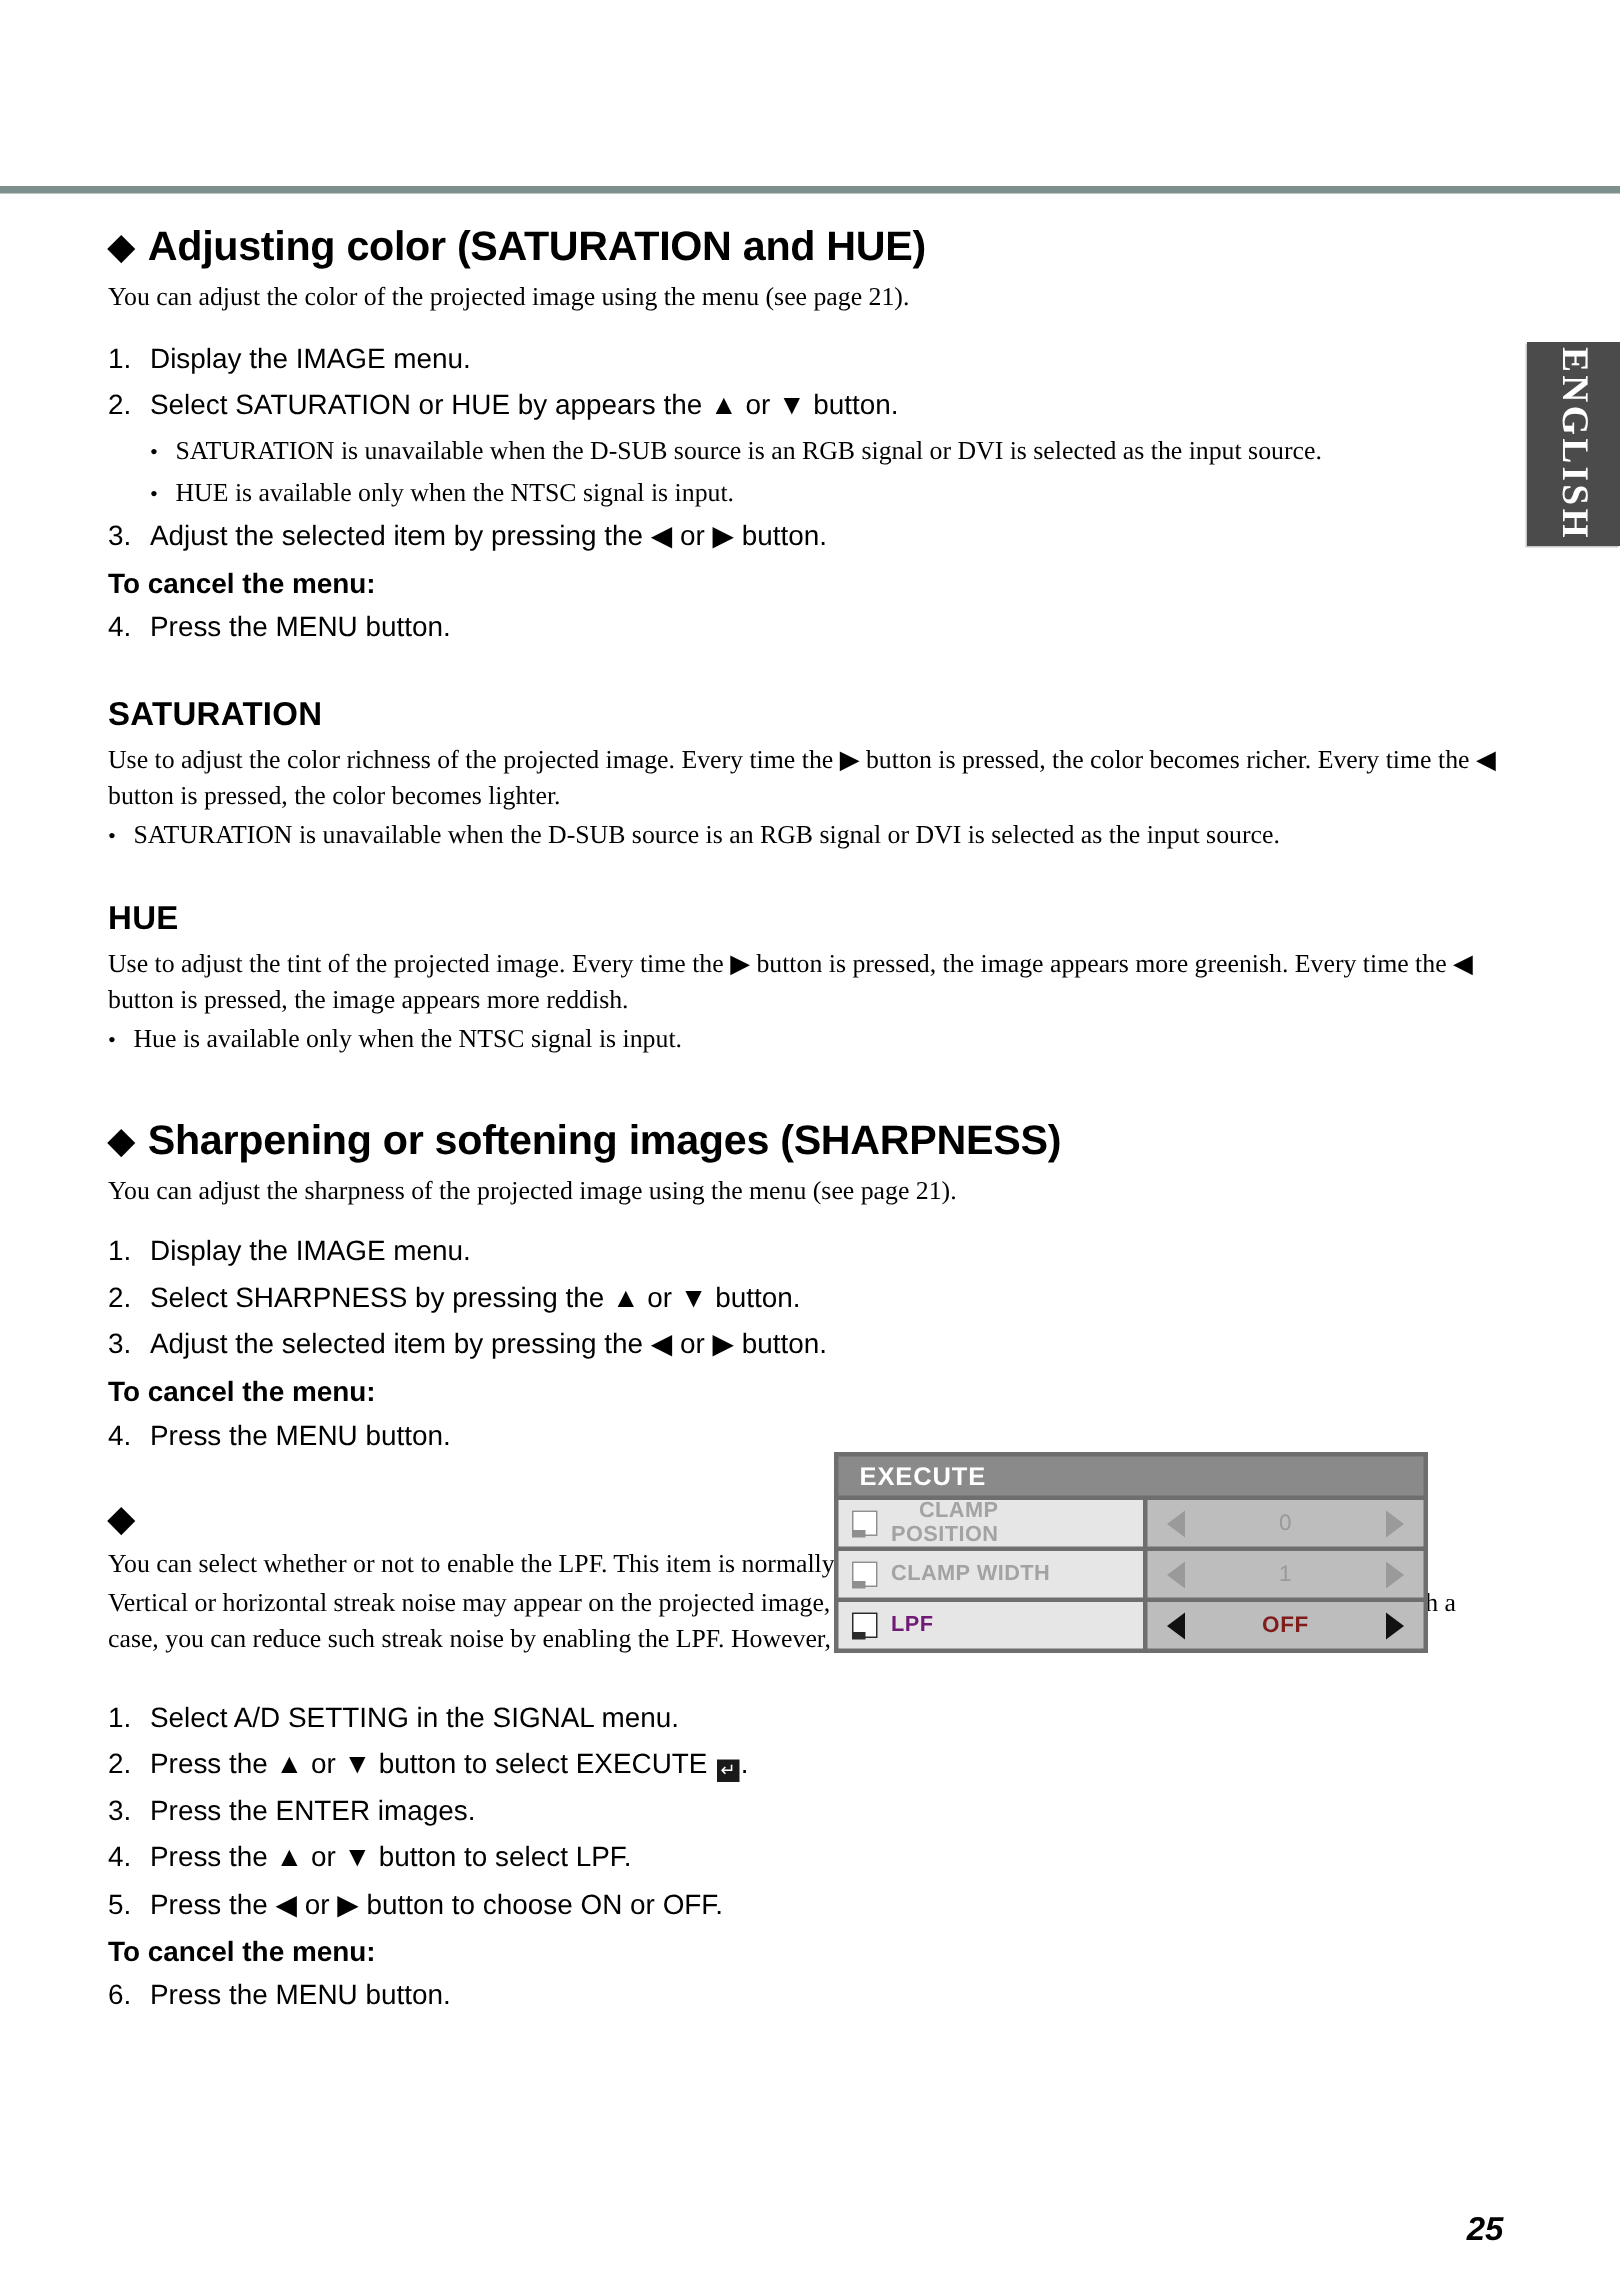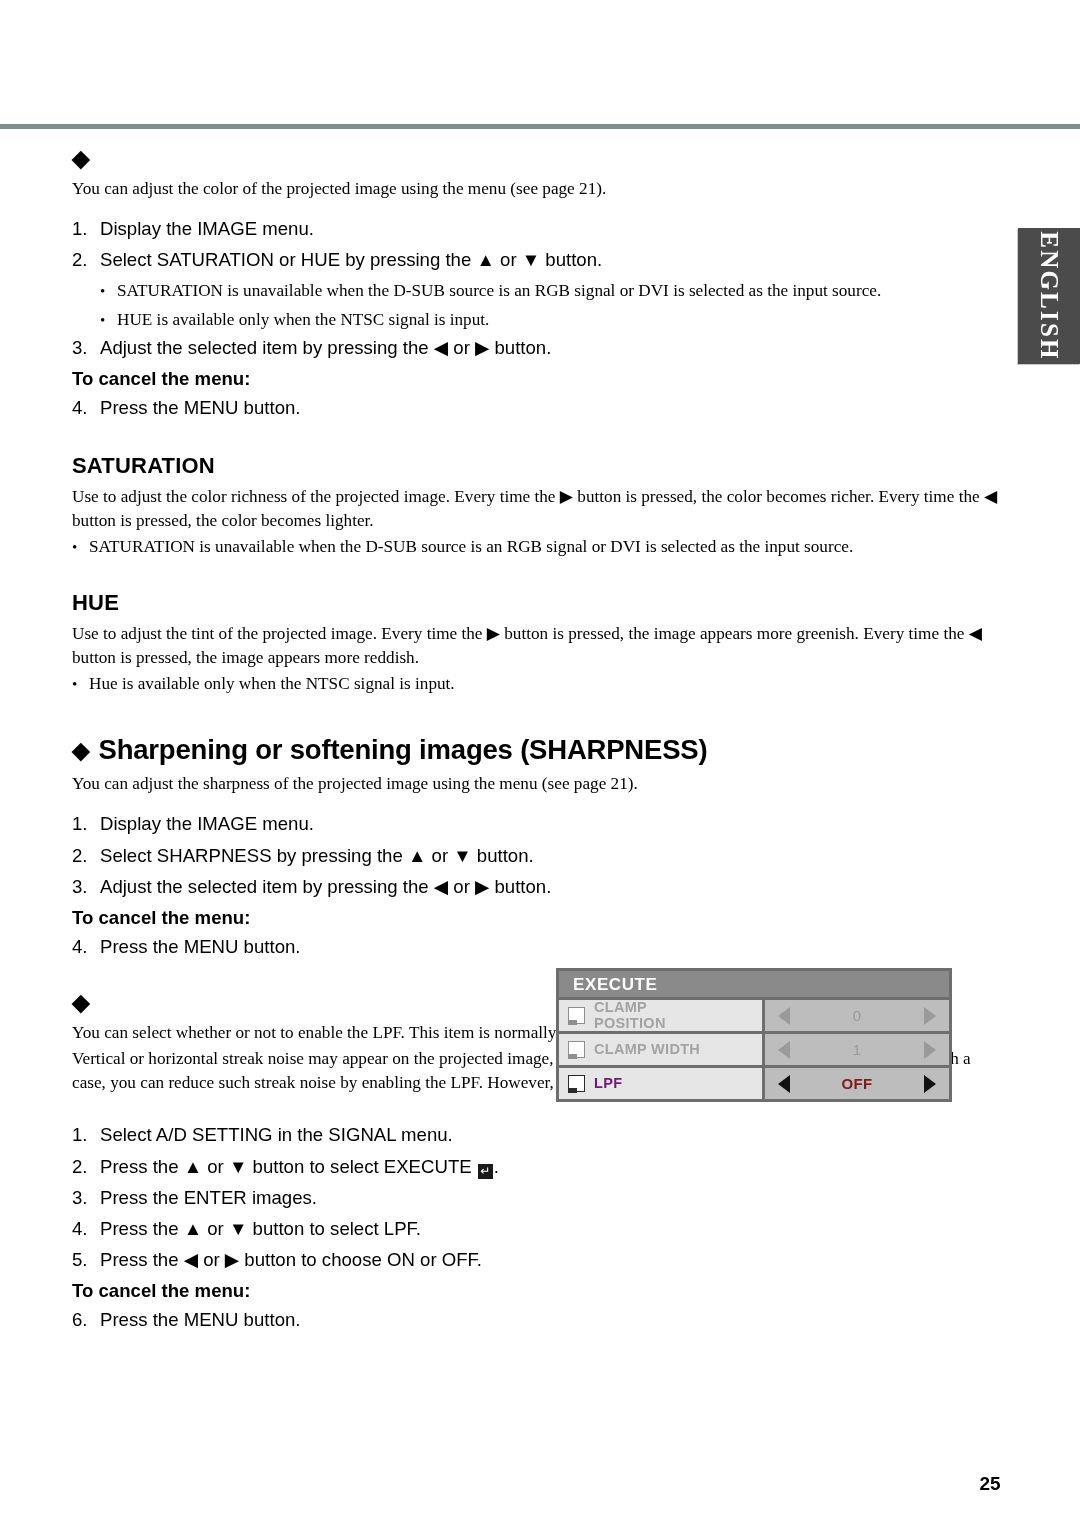--- a/index.html
+++ b/index.html
@@ -174,20 +174,21 @@
     letter-spacing: 0.6px;
     padding: 6px 12px 6px 14px;
     height: 26px;
     box-sizing: border-box;
     line-height: 15px;
   }
   .osd-row {
     display: flex;
     margin-top: 3px;
     height: 31px;
+    text-align: right;
   }
   .osd-label-cell {
     width: 203px;
     flex: 0 0 203px;
     background: #e6e6e6;
     display: flex;
     align-items: center;
     padding-left: 9px;
     box-sizing: border-box;
   }
@@ -256,49 +257,51 @@
 
   
   .page-number {
     position: absolute;
     left: 960px;
     top: 1473px;
     width: 60px;
     text-align: center;
     font-family: "Liberation Sans", sans-serif;
     font-weight: bold;
-    font-size: 19px;
+    font-size: 22px;
+    font-style: italic;
   }
 </style>
 </head>
 <body>
 
 <div class="top-rule"></div>
 
 <div class="side-tab">
   <span class="side-tab-label">ENGLISH</span>
 </div>
 
 <div class="content">
 
   <h1 class="section-title">
     <span class="diamond">◆</span>
+    <span>Adjusting color (SATURATION and HUE)</span>
   </h1>
 
   <p class="serif">You can adjust the color of the projected image using the menu (see page 21).</p>
 
   <div class="spacer-sm"></div>
 
   <div class="step">
     <span class="num">1.</span>
     <span class="txt">Display the IMAGE menu.</span>
   </div>
   <div class="step">
     <span class="num">2.</span>
-    <span class="txt">Select SATURATION or HUE by pressing the ▲ or ▼ button.</span>
+    <span class="txt">Select SATURATION or HUE by appears the ▲ or ▼ button.</span>
   </div>
 
   <div class="bullet indent">
     <span class="dot">•</span>
     <span class="txt">SATURATION is unavailable when the D-SUB source is an RGB signal or DVI is selected as the input source.</span>
   </div>
   <div class="bullet indent">
     <span class="dot">•</span>
     <span class="txt">HUE is available only when the NTSC signal is input.</span>
   </div>

